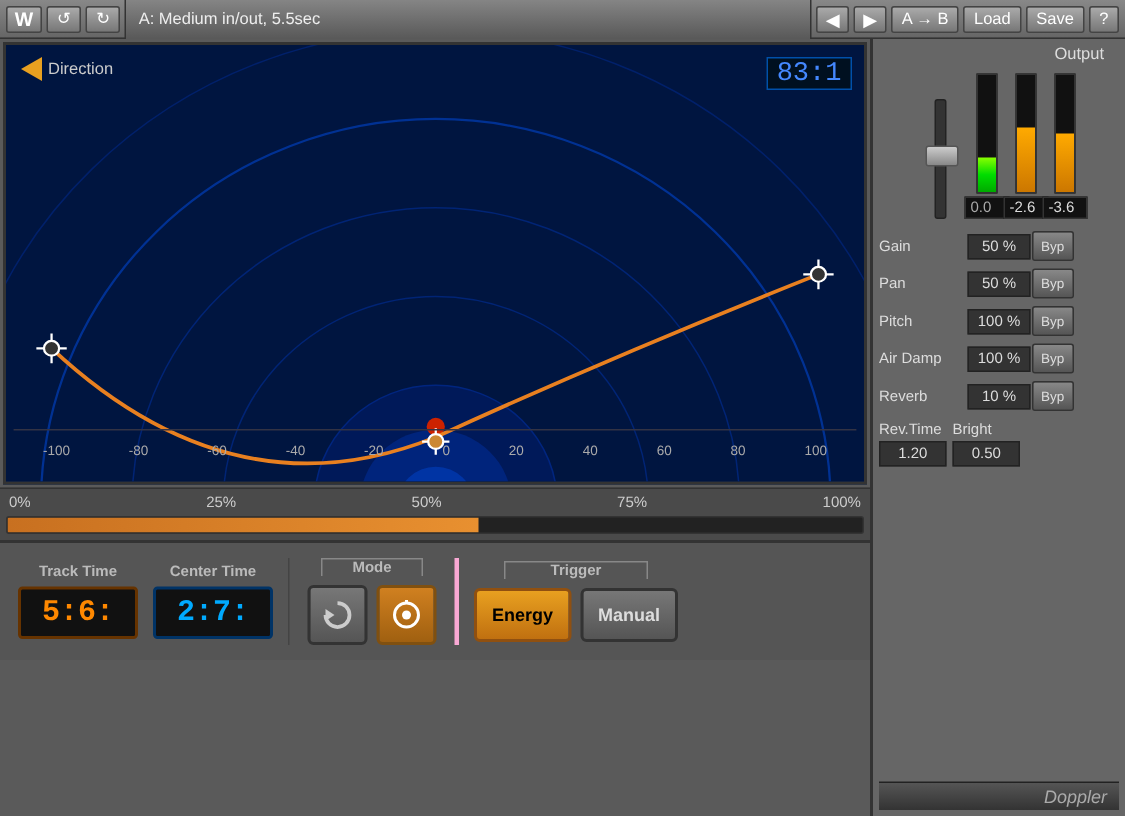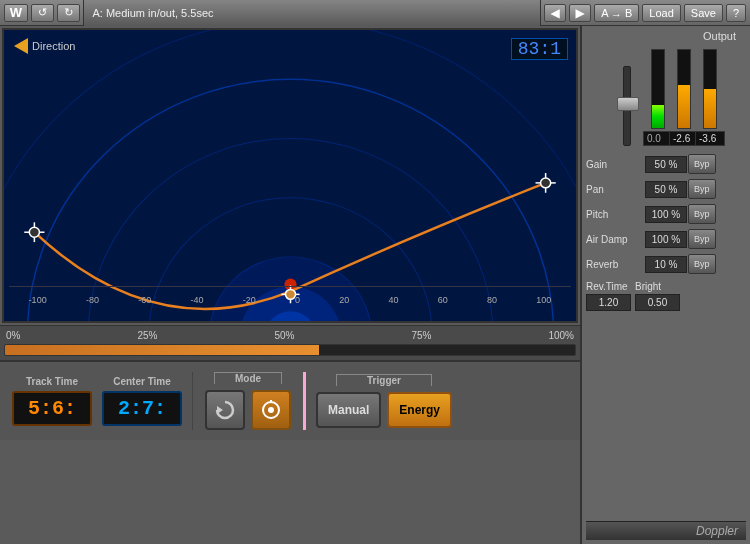--- a/index.html
+++ b/index.html
@@ -604,22 +604,22 @@
               <circle cx="11" cy="11" r="3" fill="#fff"></circle>
               <line x1="11" y1="3" x2="11" y2="1" stroke="#fff" stroke-width="2"></line>
             </svg>
           </div>
         </div>
       </div>
 
       <div class="trigger-section">
         <div class="trigger-label">Trigger</div>
         <div class="trigger-buttons">
+          <button class="trigger-btn active">Energy</button>
           <button class="trigger-btn">Manual</button>
-          <button class="trigger-btn active">Energy</button>
         </div>
       </div>
 
     </div>
 
   </div>
 
   <div class="right-panel">
 
     <div class="output-section">

